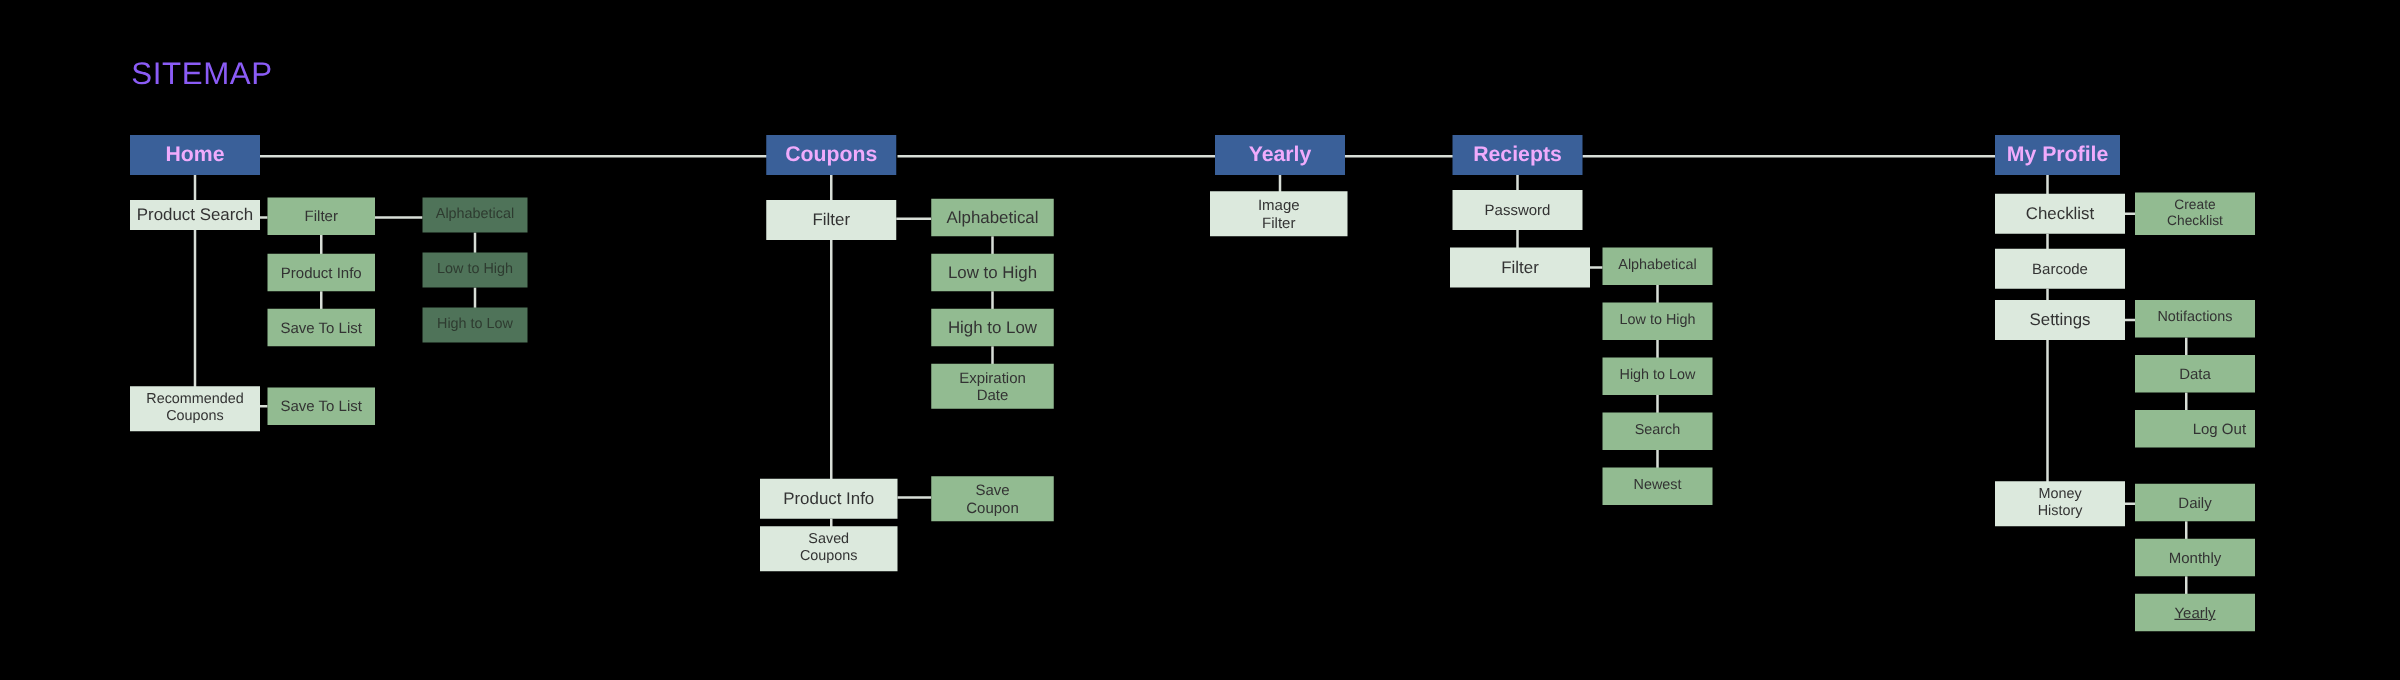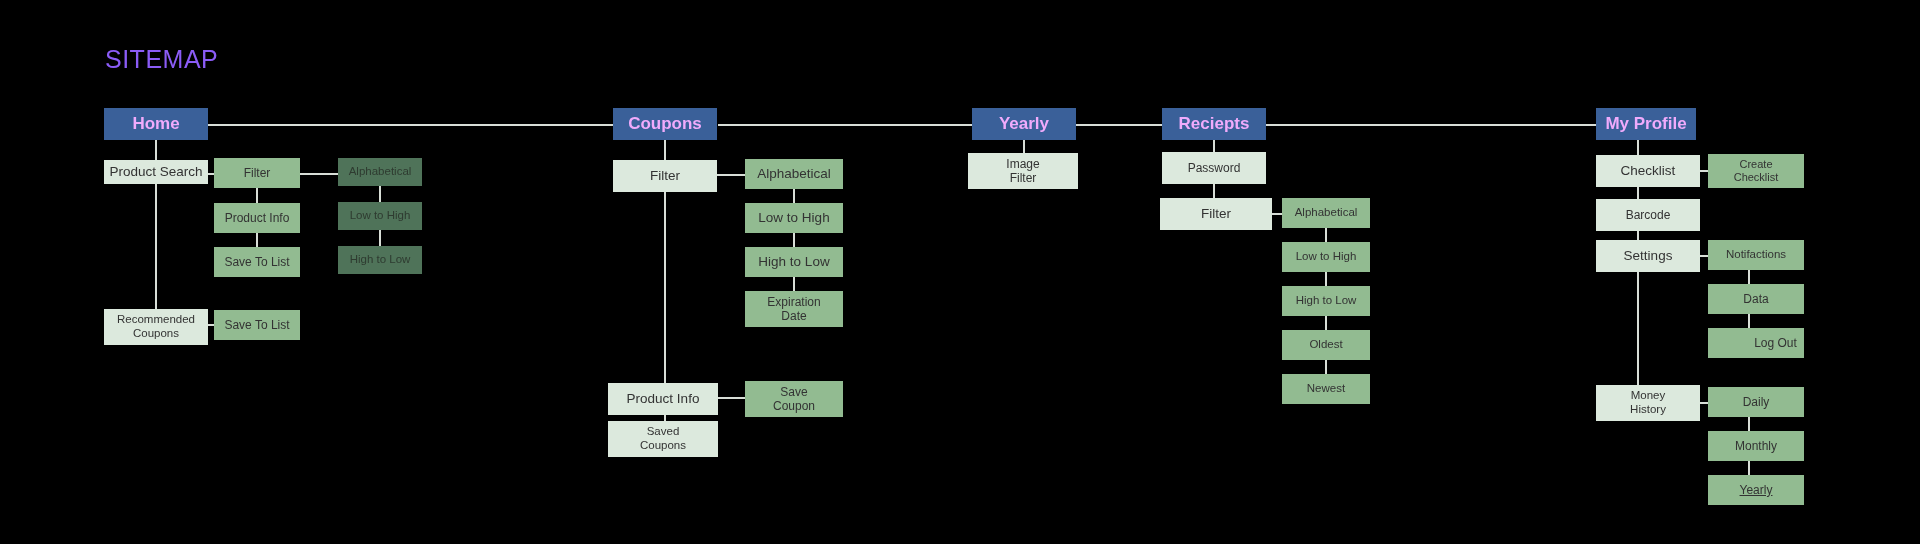--- a/index.html
+++ b/index.html
@@ -147,21 +147,21 @@
   <div class="edge v" style="left:1213px; top:184px; height:16px;"></div>
   <div class="node pale" style="left:1160px; top:198px; width:112px; height:32px;">Filter</div>
 
   <div class="edge h" style="left:1272px; top:213px; width:10px;"></div>
   <div class="node green" style="left:1282px; top:198px; width:88px; height:30px; font-size:11.5px;">Alphabetical</div>
   <div class="edge v" style="left:1325px; top:228px; height:16px;"></div>
   <div class="node green" style="left:1282px; top:242px; width:88px; height:30px; font-size:11.5px;">Low to High</div>
   <div class="edge v" style="left:1325px; top:272px; height:16px;"></div>
   <div class="node green" style="left:1282px; top:286px; width:88px; height:30px; font-size:11.5px;">High to Low</div>
   <div class="edge v" style="left:1325px; top:316px; height:16px;"></div>
-  <div class="node green" style="left:1282px; top:330px; width:88px; height:30px; font-size:11.5px;">Oldest</div>
+  <div class="node green" style="left:1282px; top:330px; width:88px; height:30px; font-size:11.5px;">Search</div>
   <div class="edge v" style="left:1325px; top:360px; height:16px;"></div>
   <div class="node green" style="left:1282px; top:374px; width:88px; height:30px; font-size:11.5px;">Newest</div>
 
   <div class="node root" style="left:1596px; top:108px; width:100px; height:32px;">My Profile</div>
   <div class="edge v" style="left:1637px; top:140px; height:16px;"></div>
 
   <div class="node pale" style="left:1596px; top:155px; width:104px; height:32px;">Checklist</div>
   <div class="edge h" style="left:1700px; top:170px; width:8px;"></div>
   <div class="node green" style="left:1708px; top:154px; width:96px; height:34px; font-size:11px;">Create
 Checklist</div>

